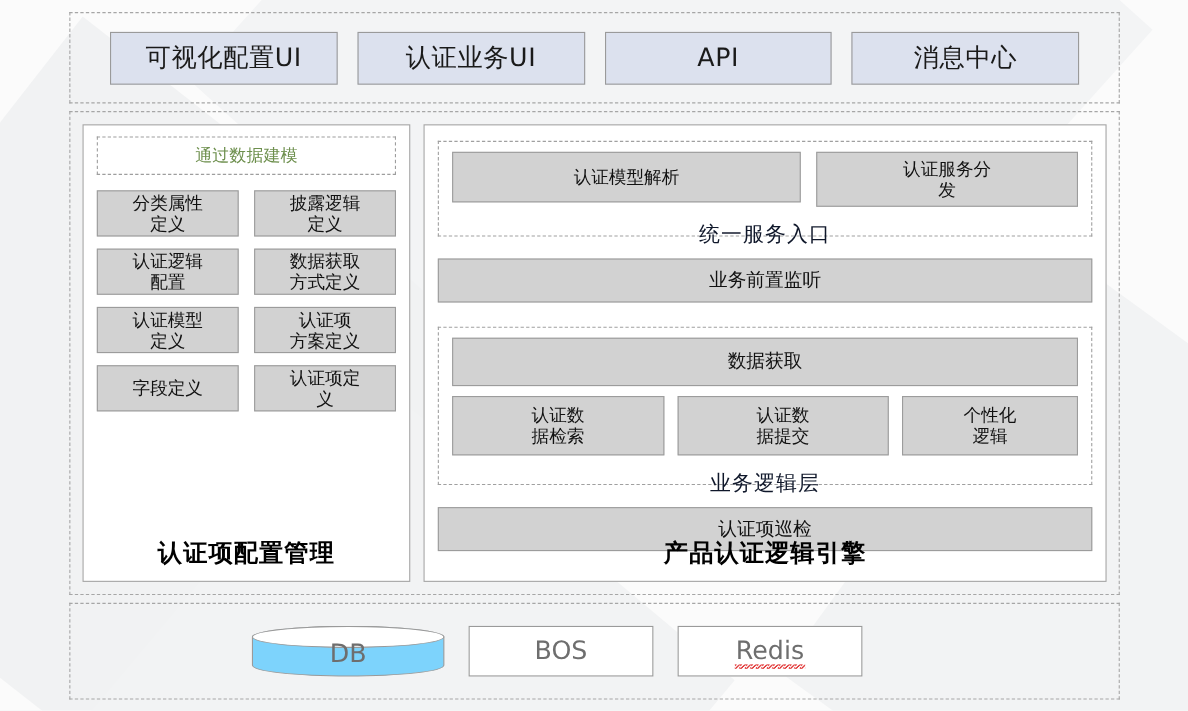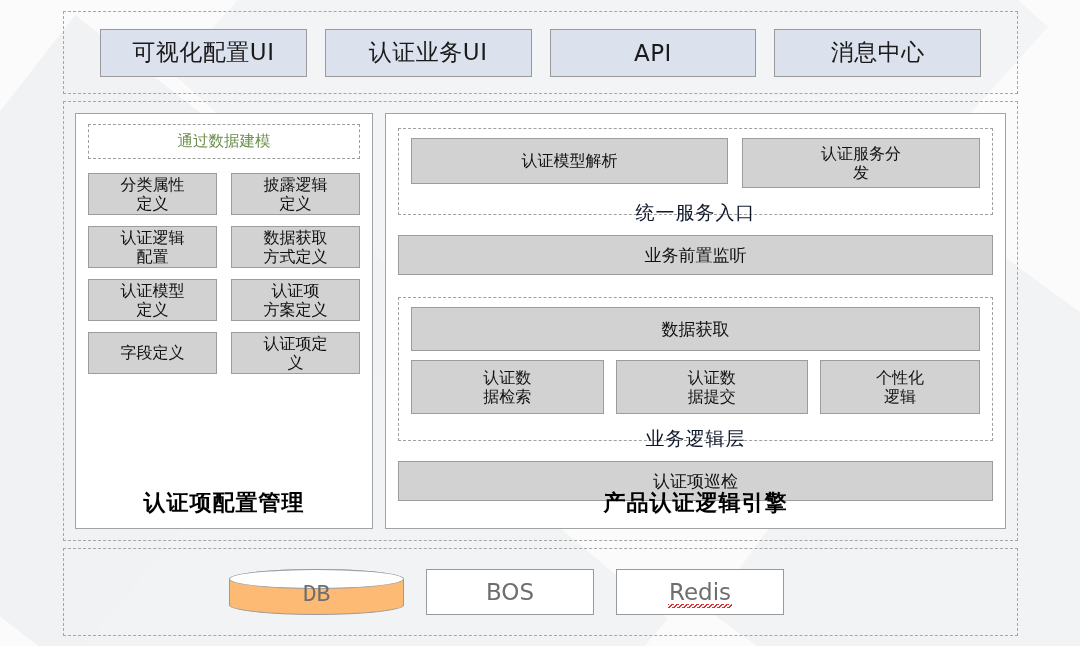--- a/index.html
+++ b/index.html
@@ -215,29 +215,28 @@
     display: flex;
     align-items: center;
     padding-left: 165px;
     gap: 22px;
   }
 
   .cylinder {
     position: relative;
     width: 175px;
     height: 46px;
-    background: #fdba74;
+    background: #7dd3fc;
     border: 1.4px solid #9a9a9a;
     border-radius: 50% / 22%;
     display: flex;
     align-items: center;
     justify-content: center;
     font-size: 23px;
     color: #6e6e6e;
-    font-family: Liberation Mono, monospace;
   }
   .cylinder::before {
     content: "";
     position: absolute;
     left: -1.4px; right: -1.4px;
     top: -1.4px;
     height: 18px;
     border: 1.4px solid #9a9a9a;
     border-radius: 50%;
     background: #ffffff;

